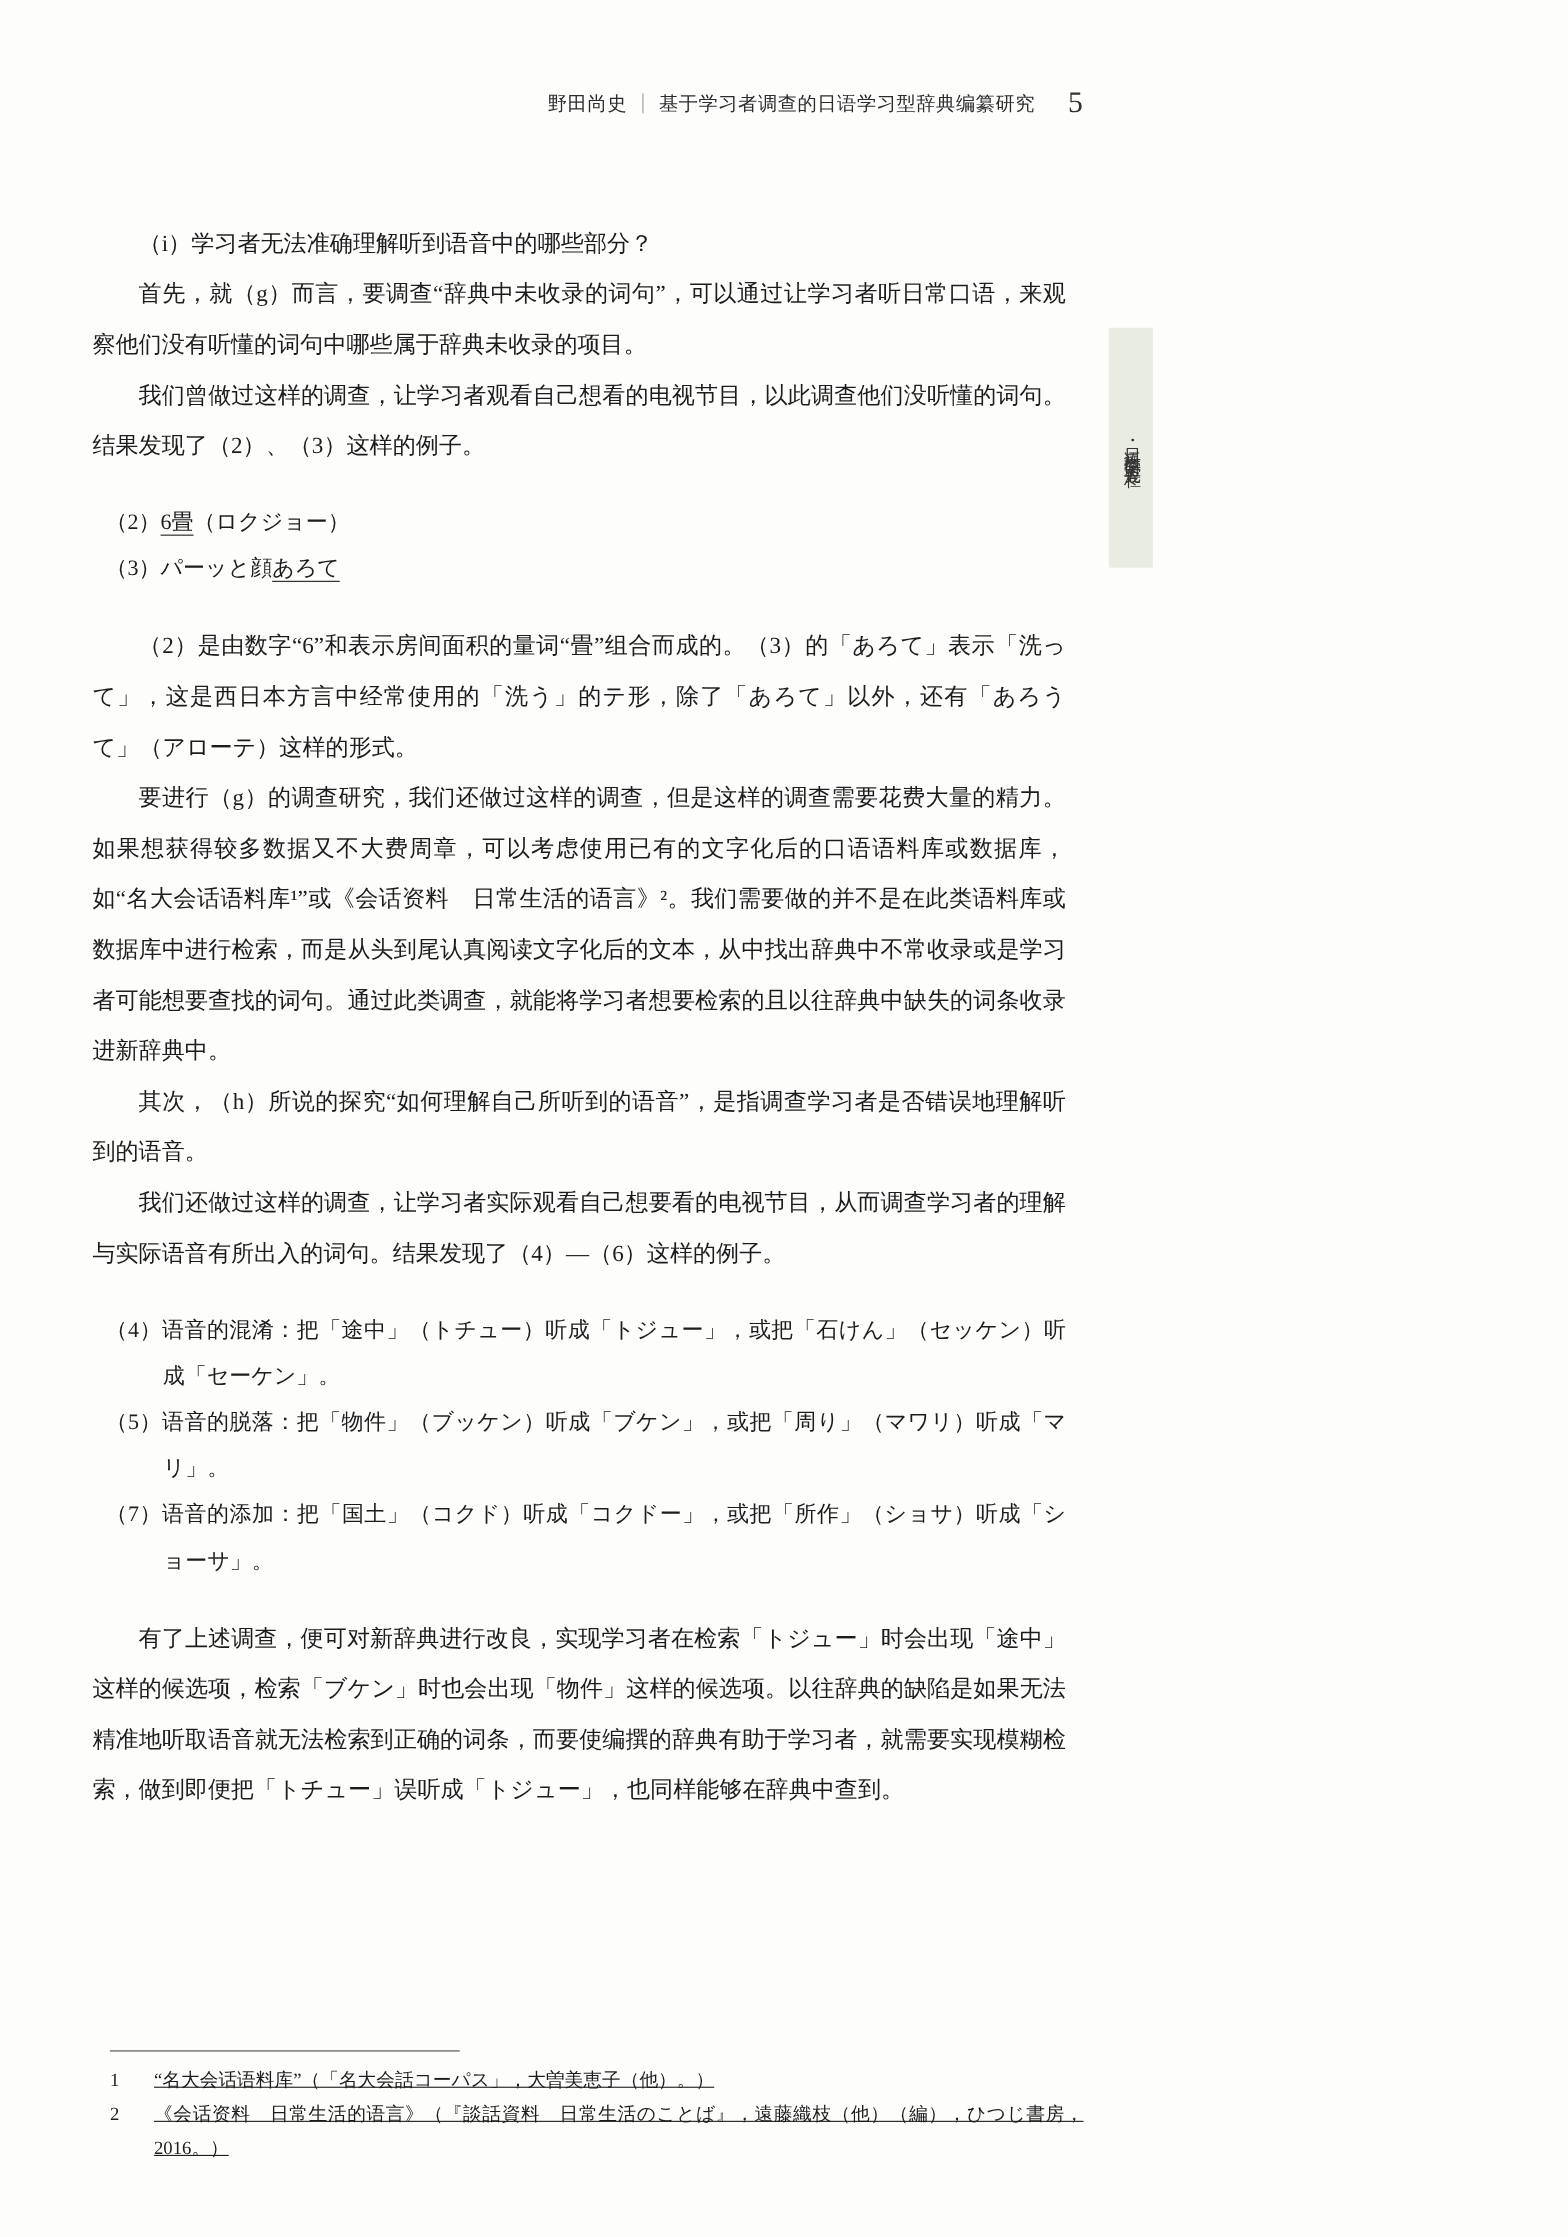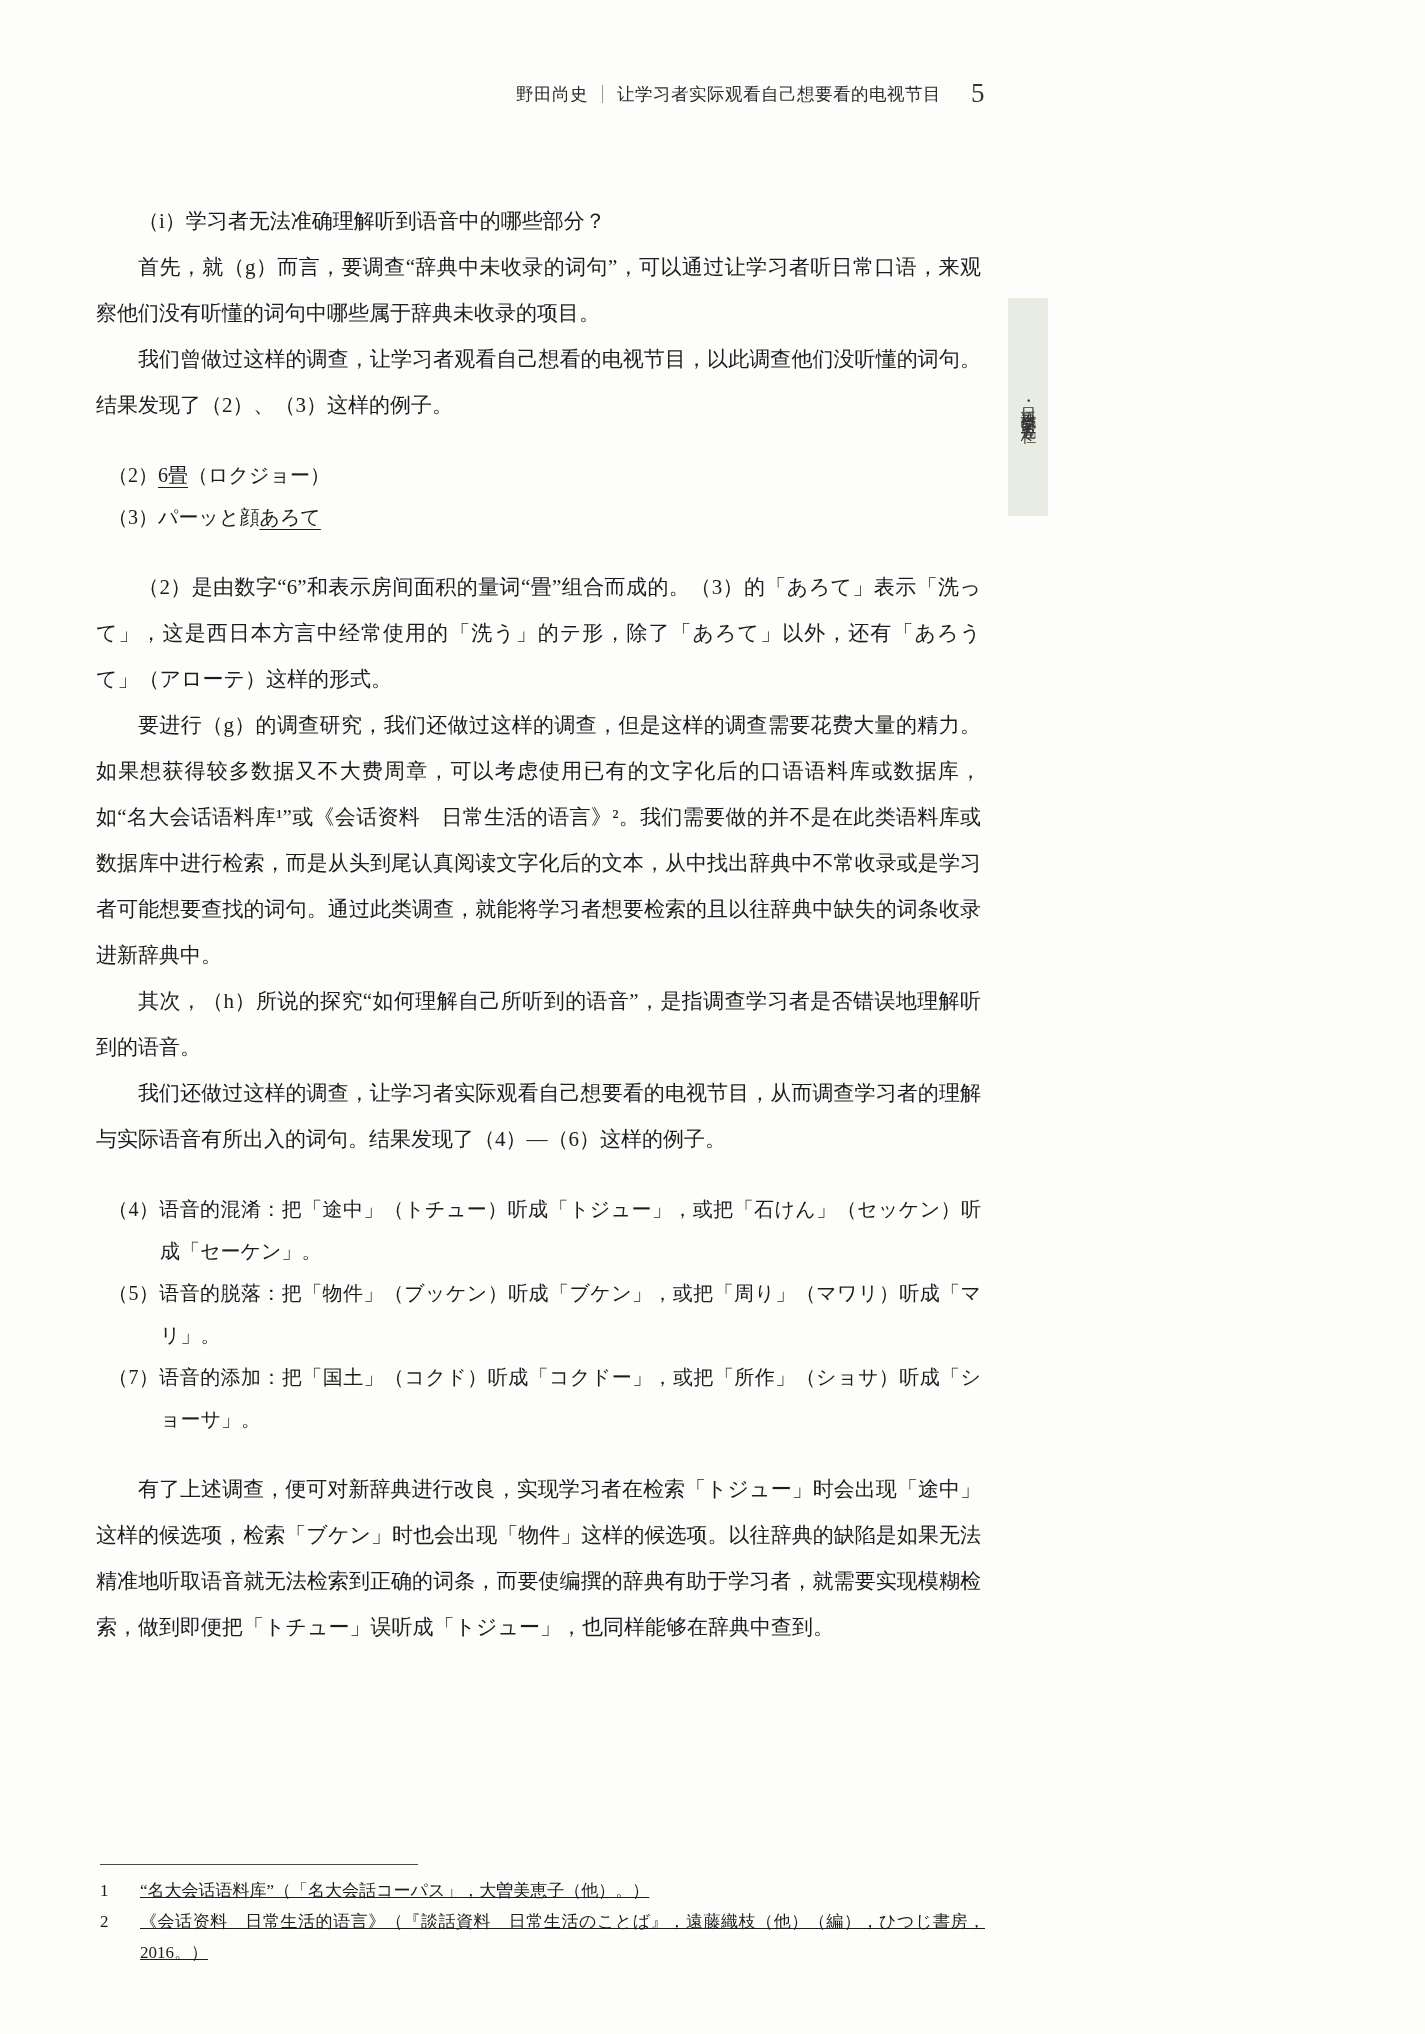--- a/index.html
+++ b/index.html
@@ -61,21 +61,21 @@
     font-size: 15.5px;
     letter-spacing: 3px;
     color: #333333;
     white-space: nowrap;
   }
 
   
   .main {
     position: absolute;
     top: 198px;
-    left: 96px;
+    left: 84px;
     width: 885px;
     font-size: 21px;
     line-height: 46px;
     text-align: justify;
   }
   .para { margin: 0; text-indent: 2em; }
 
   .ex-block {
     margin: 26px 0;
     font-size: 20px;
@@ -111,21 +111,21 @@
   .fn-text { flex: 1; text-align: justify; text-decoration: underline; }
 </style>
 </head>
 <body>
 
 <div class="page">
 
   <header class="header">
     <span>野田尚史</span>
     <span class="hdr-divider"></span>
-    <span>让学习者实际观看自己想要看的电视节目</span>
+    <span>基于学习者调查的日语学习型辞典编纂研究</span>
     <span class="page-num">5</span>
   </header>
 
   <aside class="side-tab">
     <span>・日语教学研究专栏・</span>
   </aside>
 
   <main class="main">
 
     <p class="para">（i）学习者无法准确理解听到语音中的哪些部分？</p>

